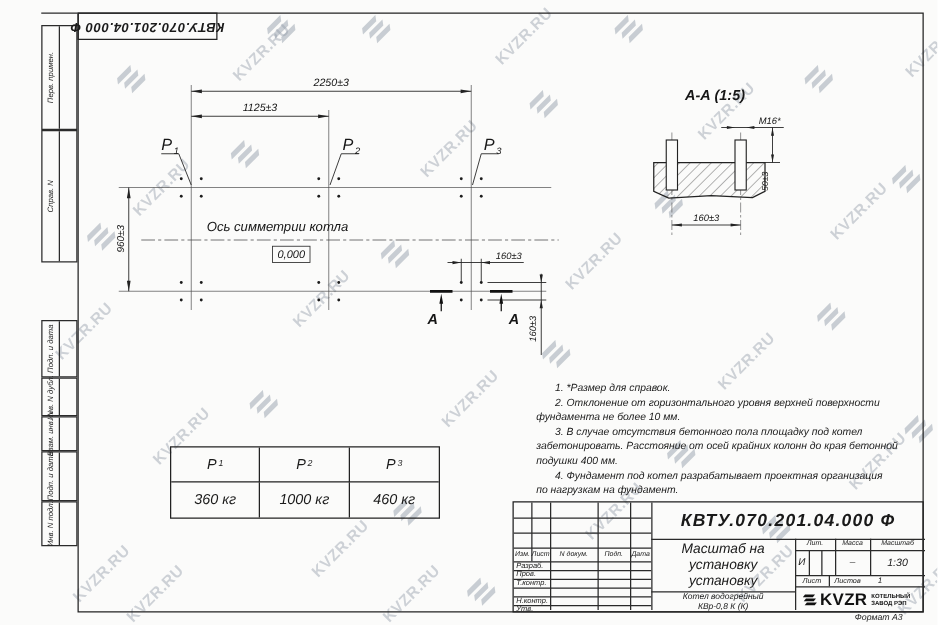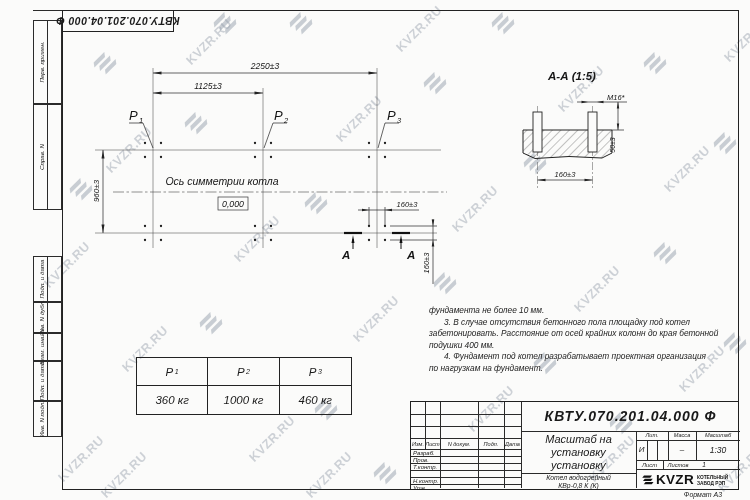--- a/index.html
+++ b/index.html
@@ -366,20 +366,22 @@
       <polygon points="32.5,122 40.5,120.8 40.5,123.2"></polygon>
         <polygon points="87.5,122 79.5,120.8 79.5,123.2"></polygon>
     </g>
     <text x="67" y="22" text-anchor="middle" font-size="11.5" font-weight="600">А-А (1:5)</text>
     <text x="102" y="41.5" font-size="7.5">М16*</text>
     <text transform="translate(109.5,87) rotate(-90)" text-anchor="middle" font-size="7">50±3</text>
     <text x="60" y="118.5" text-anchor="middle" font-size="7.5">160±3</text>
   </svg>
 
   <div class="notes">
+    <div class="note-line ind">1. *Размер для справок.</div>
+    <div class="note-line ind">2. Отклонение от горизонтального уровня верхней поверхности</div>
     <div class="note-line">фундамента не более 10 мм.</div>
     <div class="note-line ind">3. В случае отсутствия бетонного пола площадку под котел</div>
     <div class="note-line">забетонировать. Расстояние от осей крайних колонн до края бетонной</div>
     <div class="note-line">подушки 400 мм.</div>
     <div class="note-line ind">4. Фундамент под котел разрабатывает проектная организация</div>
     <div class="note-line">по нагрузкам на фундамент.</div>
   </div>
 
   <div class="ptable">
     <div class="pcell">

